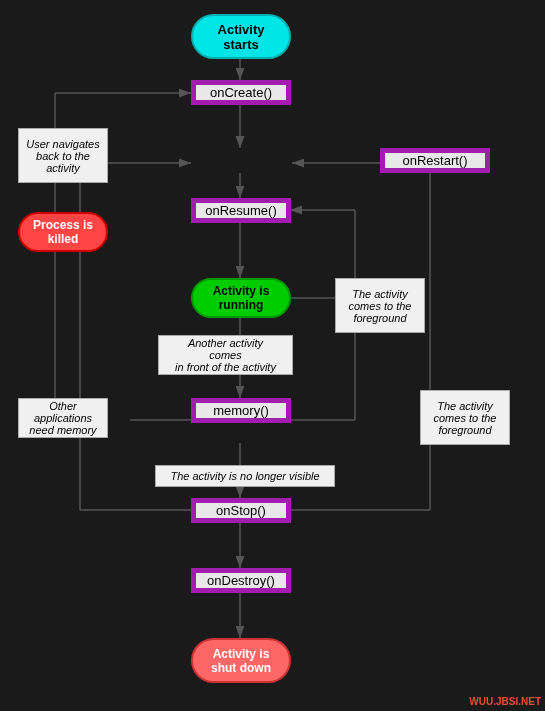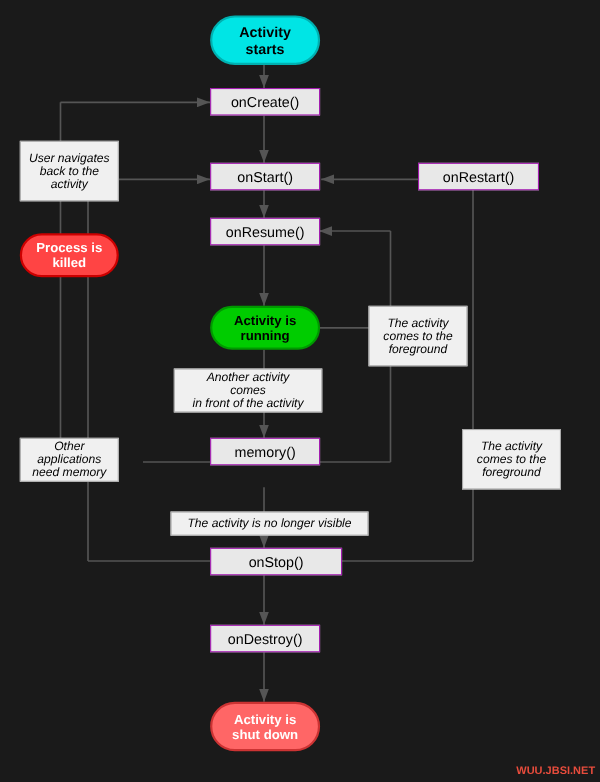--- a/index.html
+++ b/index.html
@@ -61,21 +61,21 @@
     .pink-oval {
       background: #ff6666;
       border: 2px solid #cc3333;
       color: #fff;
       font-size: 13px;
       font-weight: bold;
     }
 
     .method-rect {
       background: #e8e8e8;
-      border: 1px solid #a21caf;
+      border: 5px solid #a21caf;
       font-size: 13px;
       color: #000;
     }
 
     .side-label {
       background: #f0f0f0;
       border: 1px solid #aaa;
       font-style: italic;
       font-size: 11px;
       color: #000;
@@ -152,42 +152,39 @@
 
   <div class="node oval cyan-oval" style="left:191px; top:14px; width:100px; height:45px; font-size:13px; font-weight:bold;">
     <span style="white-space:pre-line;">Activity
 starts</span>
   </div>
 
   <div class="node method-rect" style="left:191px; top:80px; width:100px; height:25px;">
     <span>onCreate()</span>
   </div>
 
-  <div class="node method-rect" style="left:191px; top:148px; width:100px; height:25px;">
-    <span>onStart()</span>
-  </div>
 
   <div class="node method-rect" style="left:191px; top:198px; width:100px; height:25px;">
     <span>onResume()</span>
   </div>
 
   <div class="node method-rect" style="left:380px; top:148px; width:110px; height:25px;">
     <span>onRestart()</span>
   </div>
 
   <div class="node oval green-oval" style="left:191px; top:278px; width:100px; height:40px; font-size:12px; font-weight:bold;">
     <span style="white-space:pre-line;">Activity is
 running</span>
   </div>
 
   <div class="node method-rect" style="left:191px; top:398px; width:100px; height:25px;">
     <span>memory()</span>
   </div>
 
-  <div class="node method-rect" style="left:191px; top:498px; width:120px; height:25px;">
+  <div class="node method-rect" style="left:191px; top:498px; width:100px; height:25px;">
     <span>onStop()</span>
   </div>
 
   <div class="node method-rect" style="left:191px; top:568px; width:100px; height:25px;">
     <span>onDestroy()</span>
   </div>
 
   <div class="node oval pink-oval" style="left:191px; top:638px; width:100px; height:45px; font-size:12px; font-weight:bold;">
     <span style="white-space:pre-line;">Activity is
 shut down</span>

